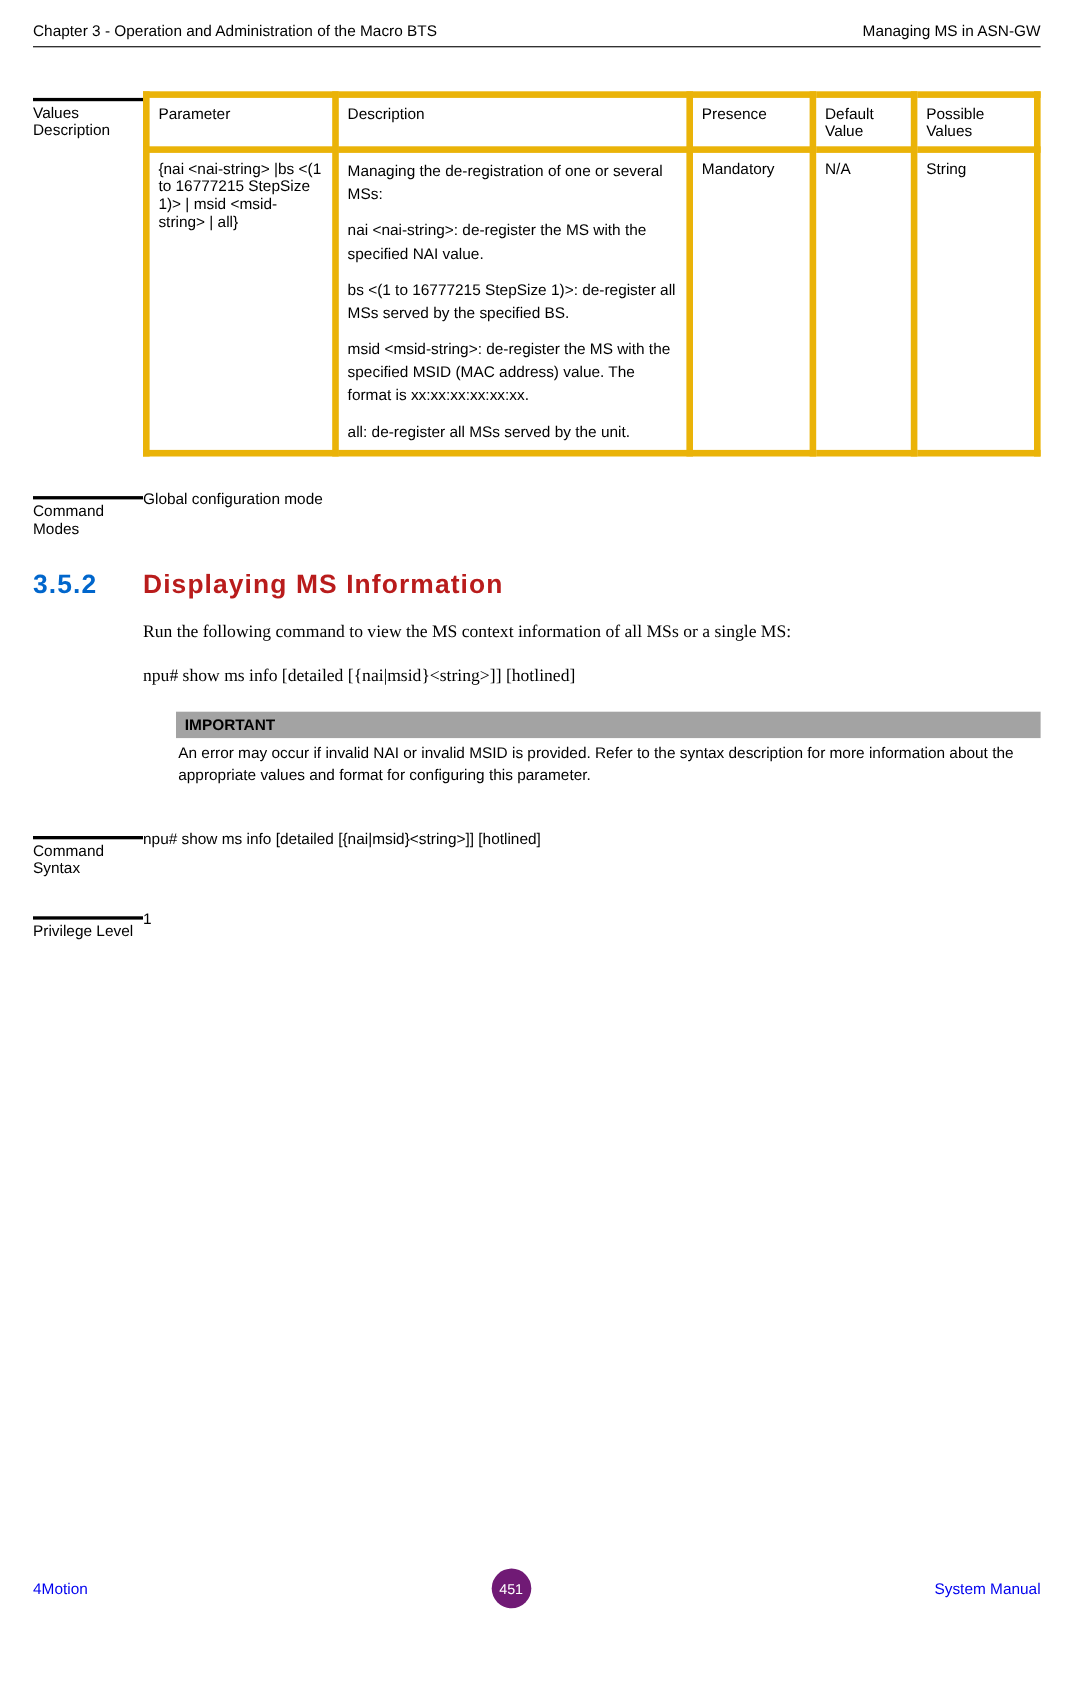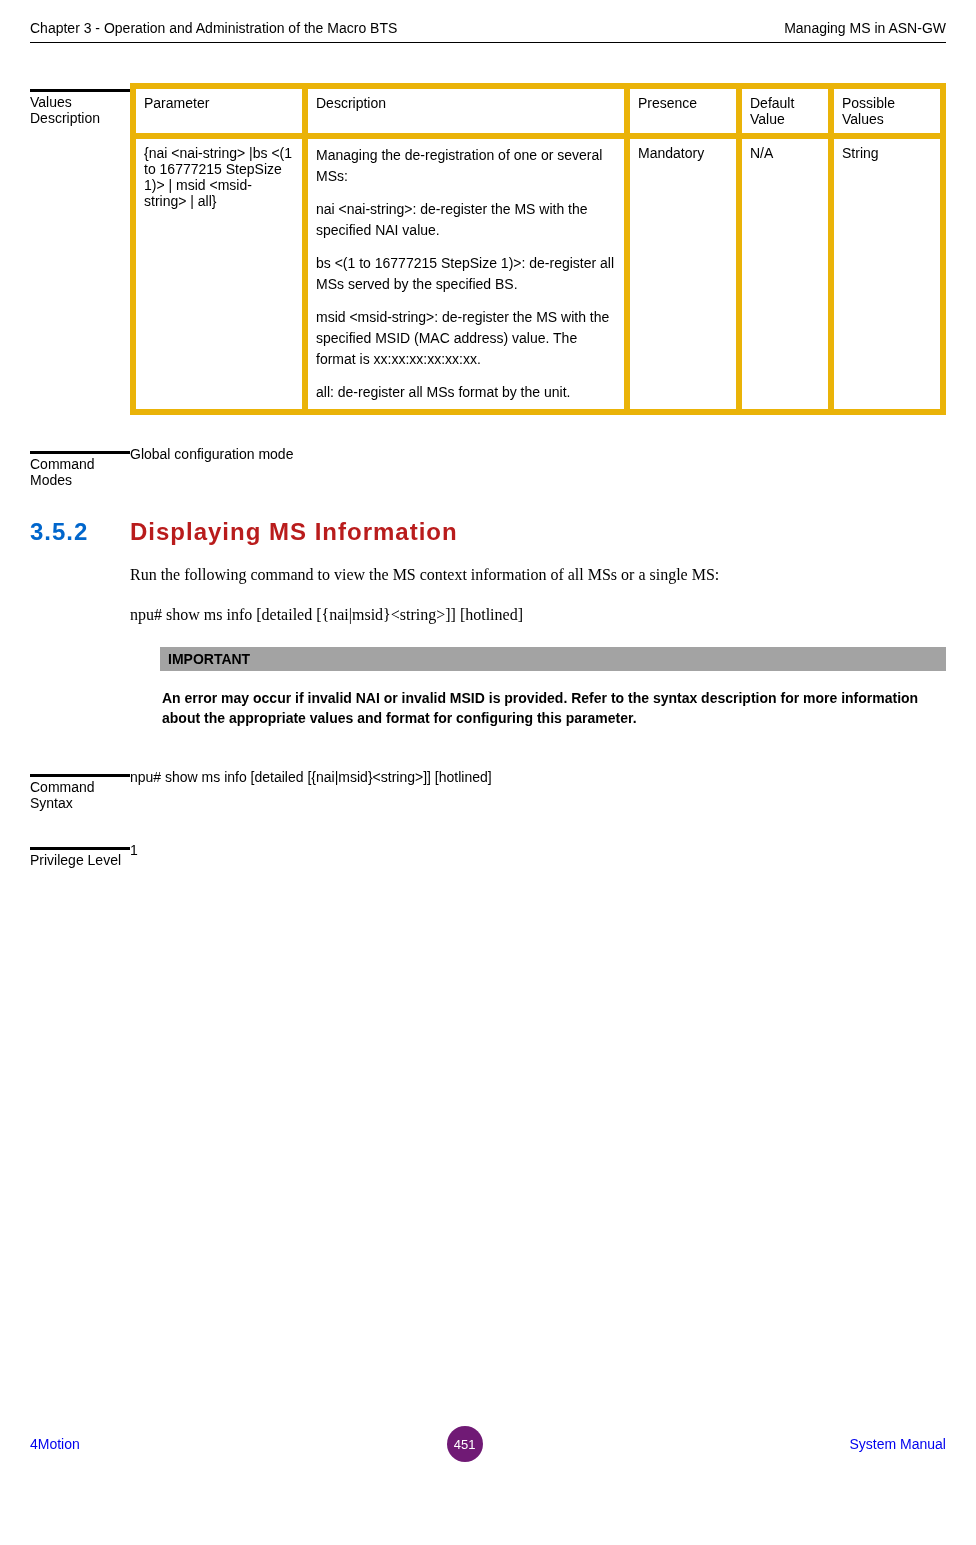--- a/index.html
+++ b/index.html
@@ -112,23 +112,22 @@
     flex: 1;
   }
   .important-header {
     background: #a3a3a3;
     font-weight: bold;
     font-size: 14px;
     padding: 4px 8px;
   }
   .important-text {
     font-size: 14px;
-    padding: 18px 2px 0 2px;
+    padding: 4px 2px 0 2px;
     line-height: 1.4;
-    font-weight: bold;
   }
   .footer {
     position: absolute;
     bottom: 18px;
     left: 30px;
     right: 30px;
     display: flex;
     justify-content: space-between;
     align-items: center;
     font-size: 14px;
@@ -178,21 +177,21 @@
             <th style="width:70px">Default Value</th>
             <th style="width:90px">Possible Values</th>
           </tr>
           <tr>
             <td>{nai &lt;nai-string&gt; |bs &lt;(1 to 16777215 StepSize 1)&gt; | msid &lt;msid-string&gt; |  all}</td>
             <td>
               <p class="desc-para">Managing the de-registration of one or several MSs:</p>
               <p class="desc-para">nai &lt;nai-string&gt;: de-register the MS with the specified NAI value.</p>
               <p class="desc-para">bs &lt;(1 to 16777215 StepSize 1)&gt;: de-register all MSs served by the specified BS.</p>
               <p class="desc-para">msid &lt;msid-string&gt;: de-register the MS with the specified MSID (MAC address) value. The format is xx:xx:xx:xx:xx:xx.</p>
-              <p class="desc-para" style="margin-bottom:0">all: de-register all MSs format by the unit.</p>
+              <p class="desc-para" style="margin-bottom:0">all: de-register all MSs served by the unit.</p>
             </td>
             <td>Mandatory</td>
             <td>N/A</td>
             <td>String</td>
           </tr>
         </tbody>
           </table>
       </div>
     </div>
   </div>

